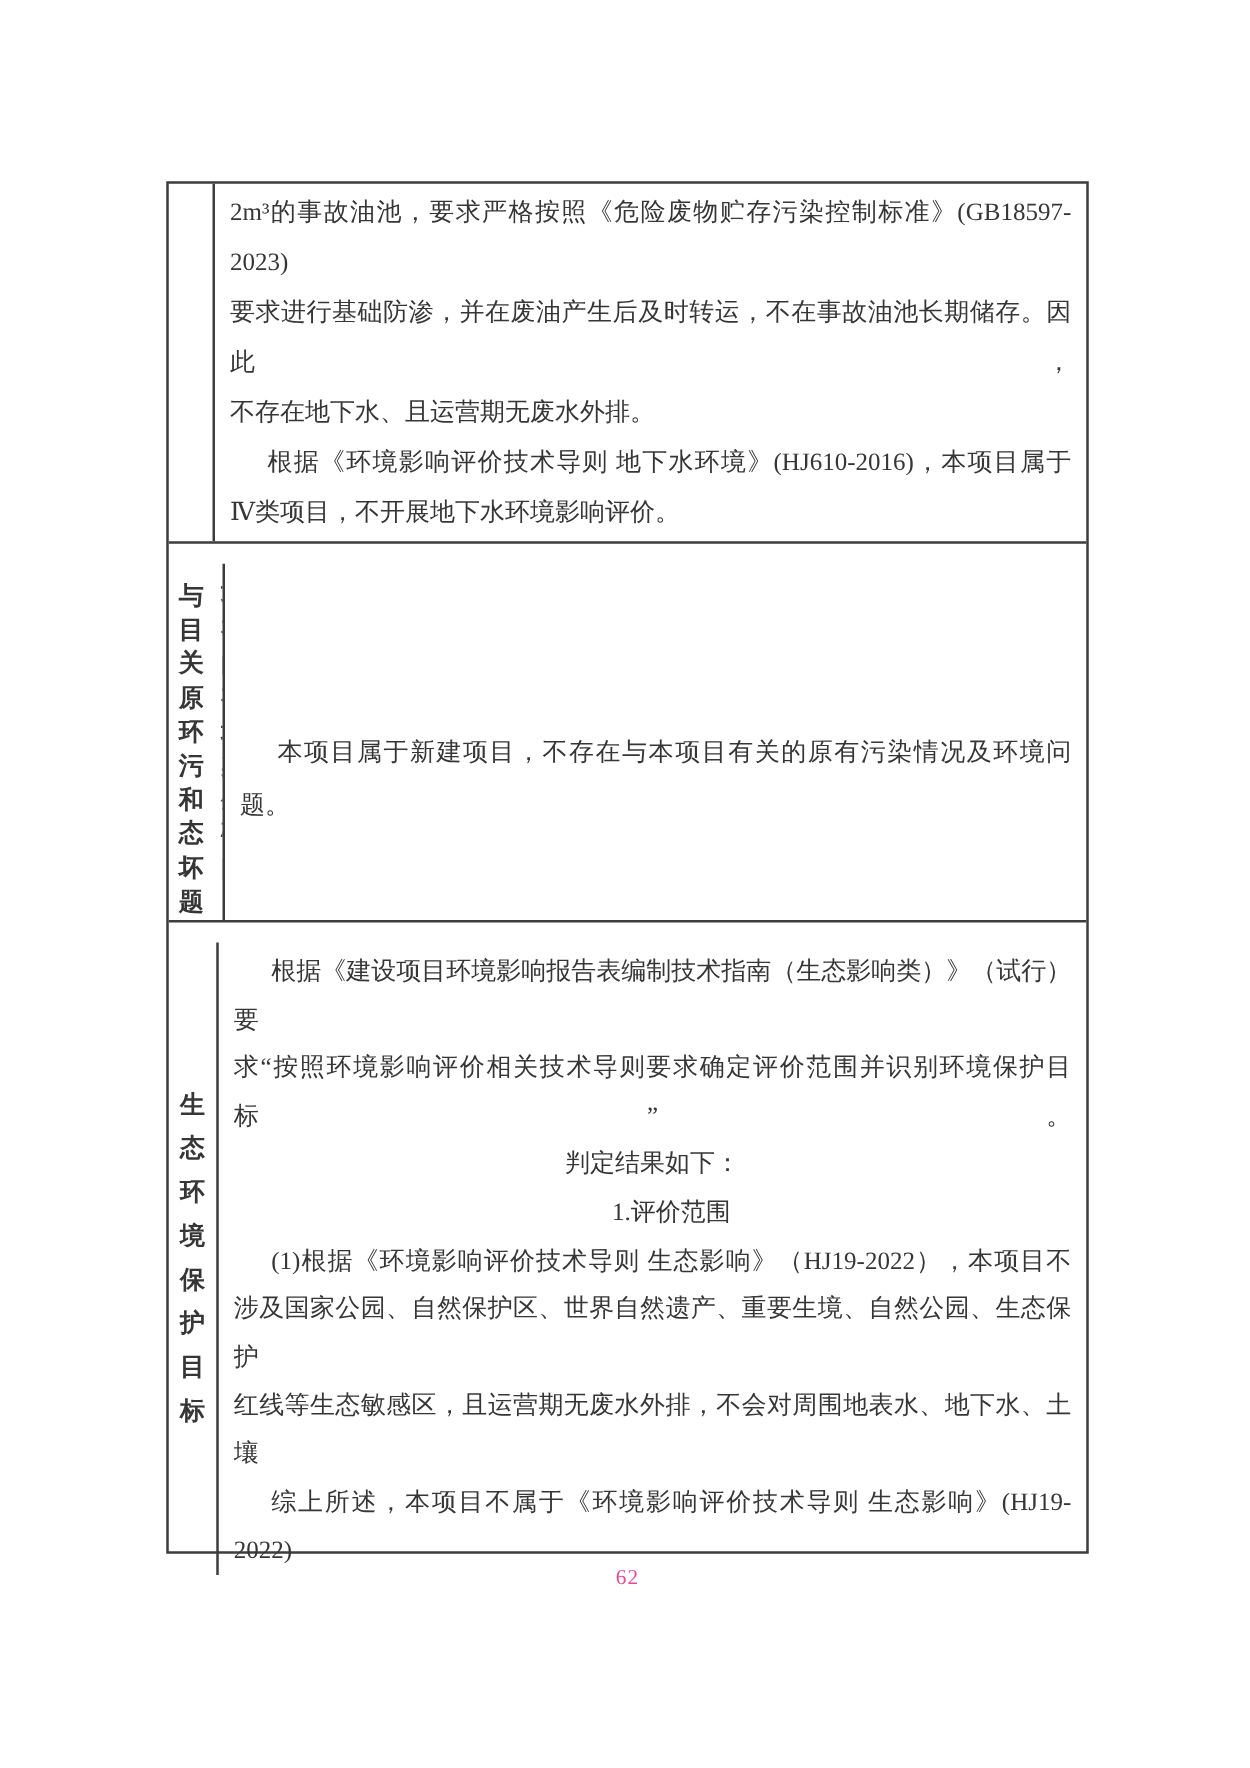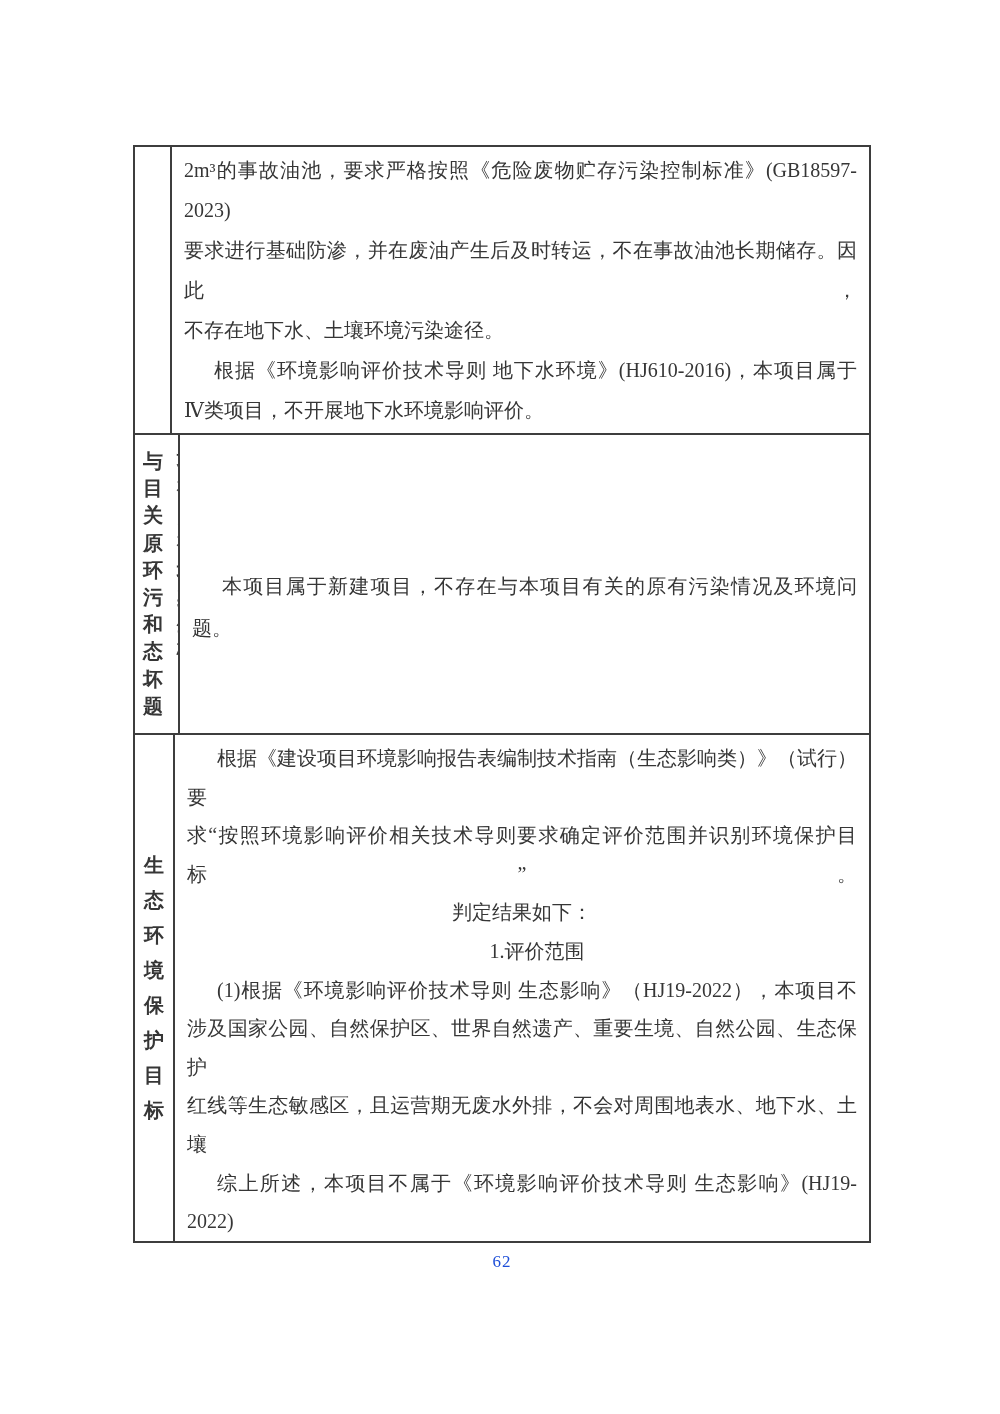--- a/index.html
+++ b/index.html
@@ -19,20 +19,21 @@
   .doc-table {
     position: absolute;
     left: 133px;
     top: 145px;
     width: 738px;
     height: 1098px;
     border: 2px solid #3d3d3d;
     box-sizing: border-box;
     display: flex;
     flex-direction: column;
+    gap: 16px;
   }
   .trow {
     display: flex;
     box-sizing: border-box;
   }
   .trow-1 { height: 288px; border-bottom: 2px solid #3d3d3d; }
   .trow-2 { height: 300px; border-bottom: 2px solid #3d3d3d; }
   .trow-3 { height: 506px; }
   .hcell {
     box-sizing: border-box;
@@ -83,37 +84,37 @@
   }
   .line.ind { text-indent: 30px; }
   .line.bold { font-weight: 400; }
   .page-number {
     position: absolute;
     top: 1252px;
     left: 133px;
     width: 738px;
     text-align: center;
     font-size: 17px;
-    color: #1d4ed8;
+    color: #ec4899;
     letter-spacing: 1px;
   }
 </style>
 </head>
 <body>
 
 <div class="page">
 
   <div class="doc-table">
 
     <div class="trow trow-1">
       <div class="hcell hcell-1"></div>
       <div class="ccell ccell-1">
         <div class="line j">2m³的事故油池，要求严格按照《危险废物贮存污染控制标准》(GB18597-2023)</div>
         <div class="line j">要求进行基础防渗，并在废油产生后及时转运，不在事故油池长期储存。因此，</div>
-        <div class="line">不存在地下水、土壤环境污染途径。</div>
+        <div class="line">不存在地下水、且运营期无废水外排。</div>
         <div class="line j ind">根据《环境影响评价技术导则 地下水环境》(HJ610-2016)，本项目属于</div>
         <div class="line">Ⅳ类项目，不开展地下水环境影响评价。</div>
         <div class="line j ind">根据《环境影响评价技术导则 土壤环境（试行）》(HJ964-2018)，本项目</div>
 
       </div>
     </div>
 
     <div class="trow trow-2">
       <div class="hcell hcell-2">与项
 目有

